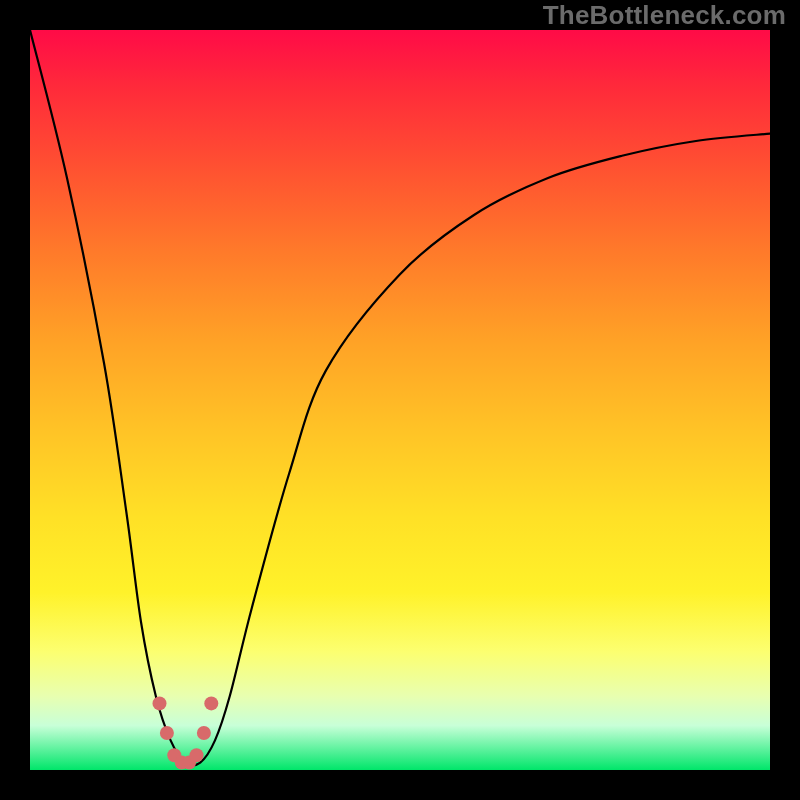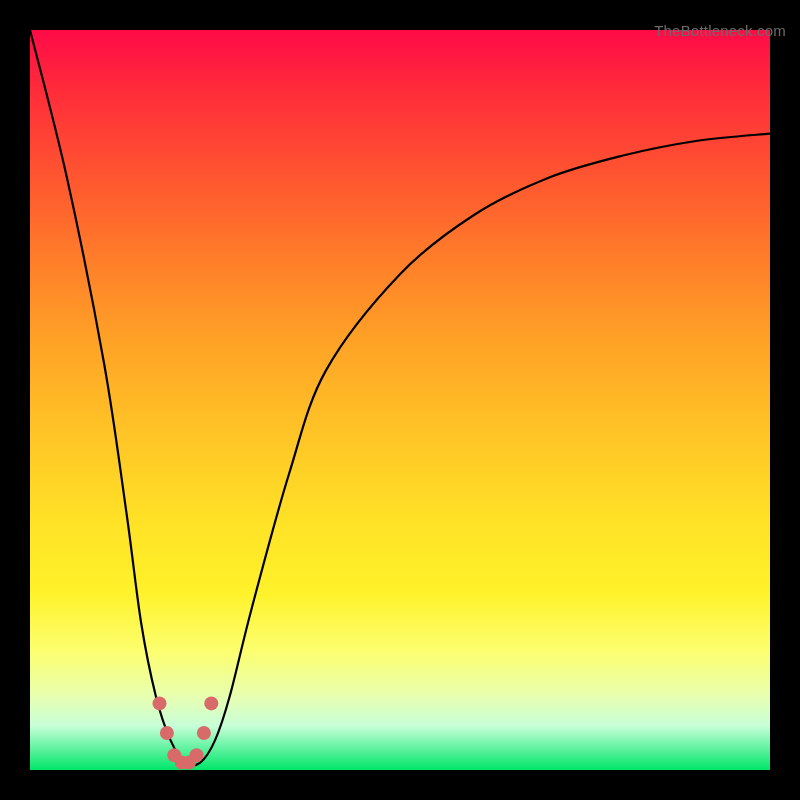--- a/index.html
+++ b/index.html
@@ -27,25 +27,25 @@
       #ffe126 66%,
       #fff22a 76%,
       #fcff70 84%,
       #e8ffb0 90%,
       #c8ffd8 94%,
       #00e66a 100%
     );
   }
   .watermark {
     position: absolute;
-    top: 22px;
+    top: 0;
     right: 14px;
     color: #6b6b6b;
-    font-size: 15px;
-    font-weight: 400;
+    font-size: 26px;
+    font-weight: 700;
     letter-spacing: 0.2px;
   }
   svg.curve {
     position: absolute;
     left: 0;
     top: 0;
     width: 740px;
     height: 740px;
   }
   .curve path.main {

